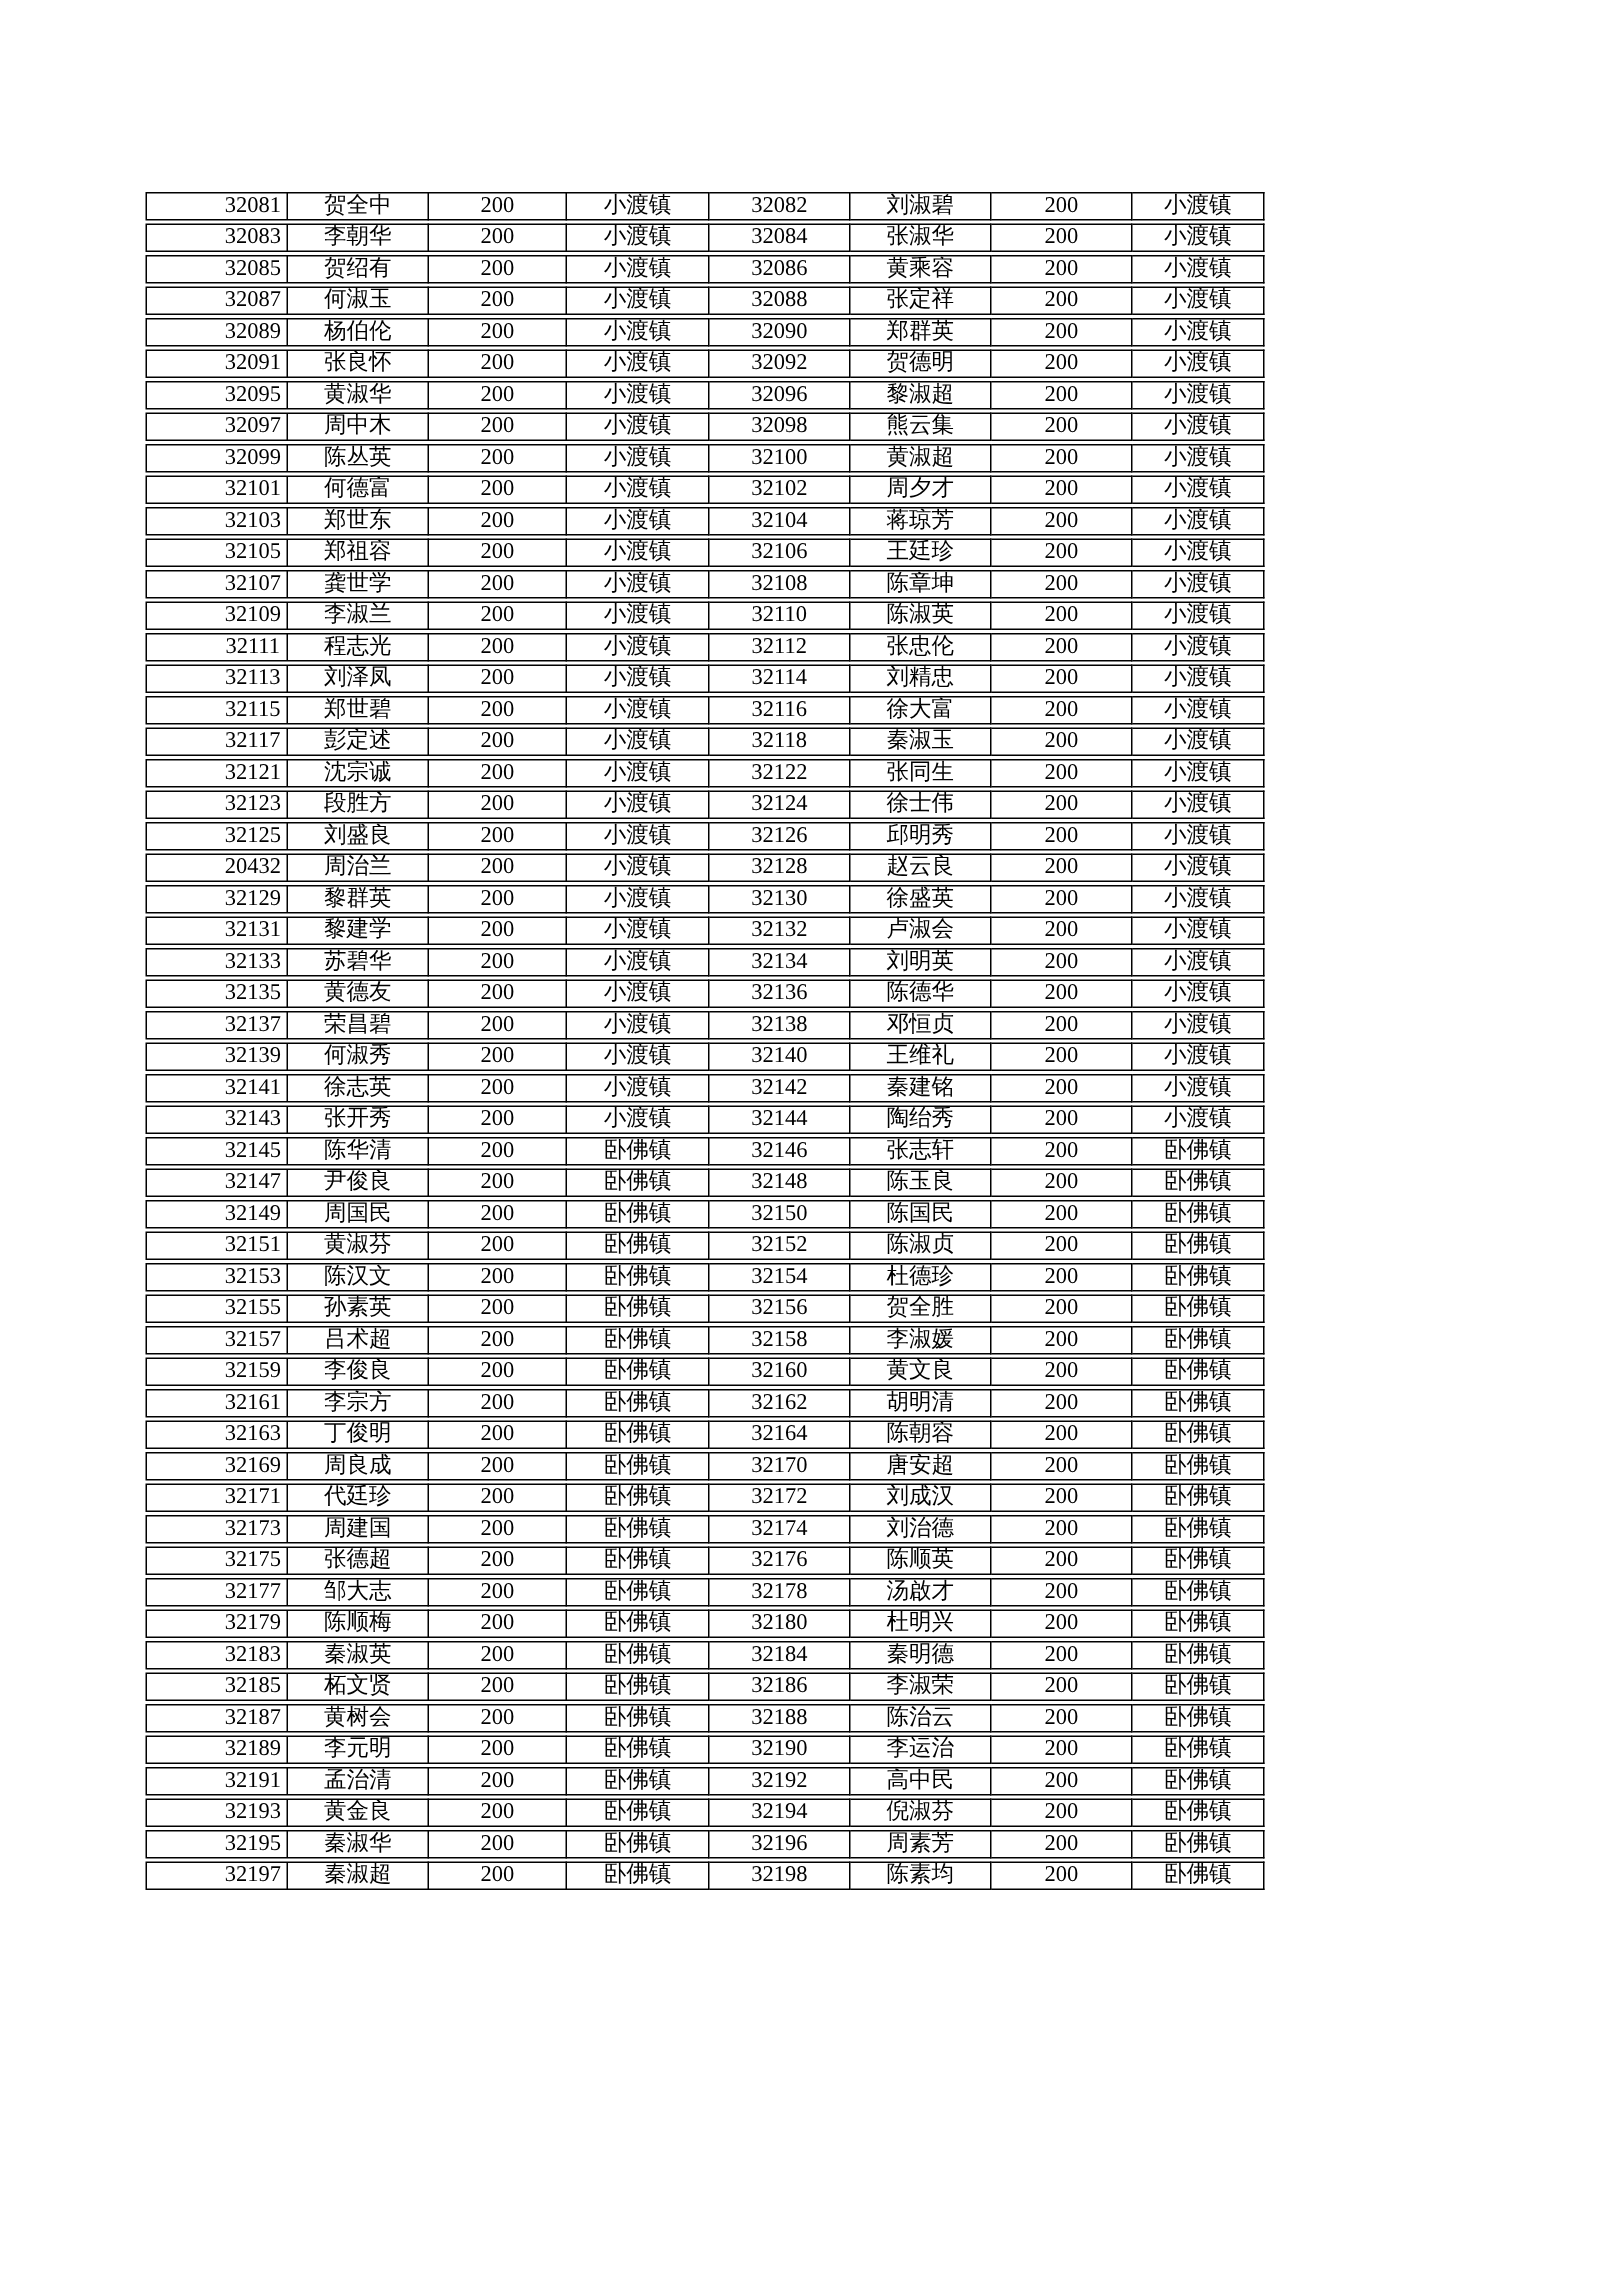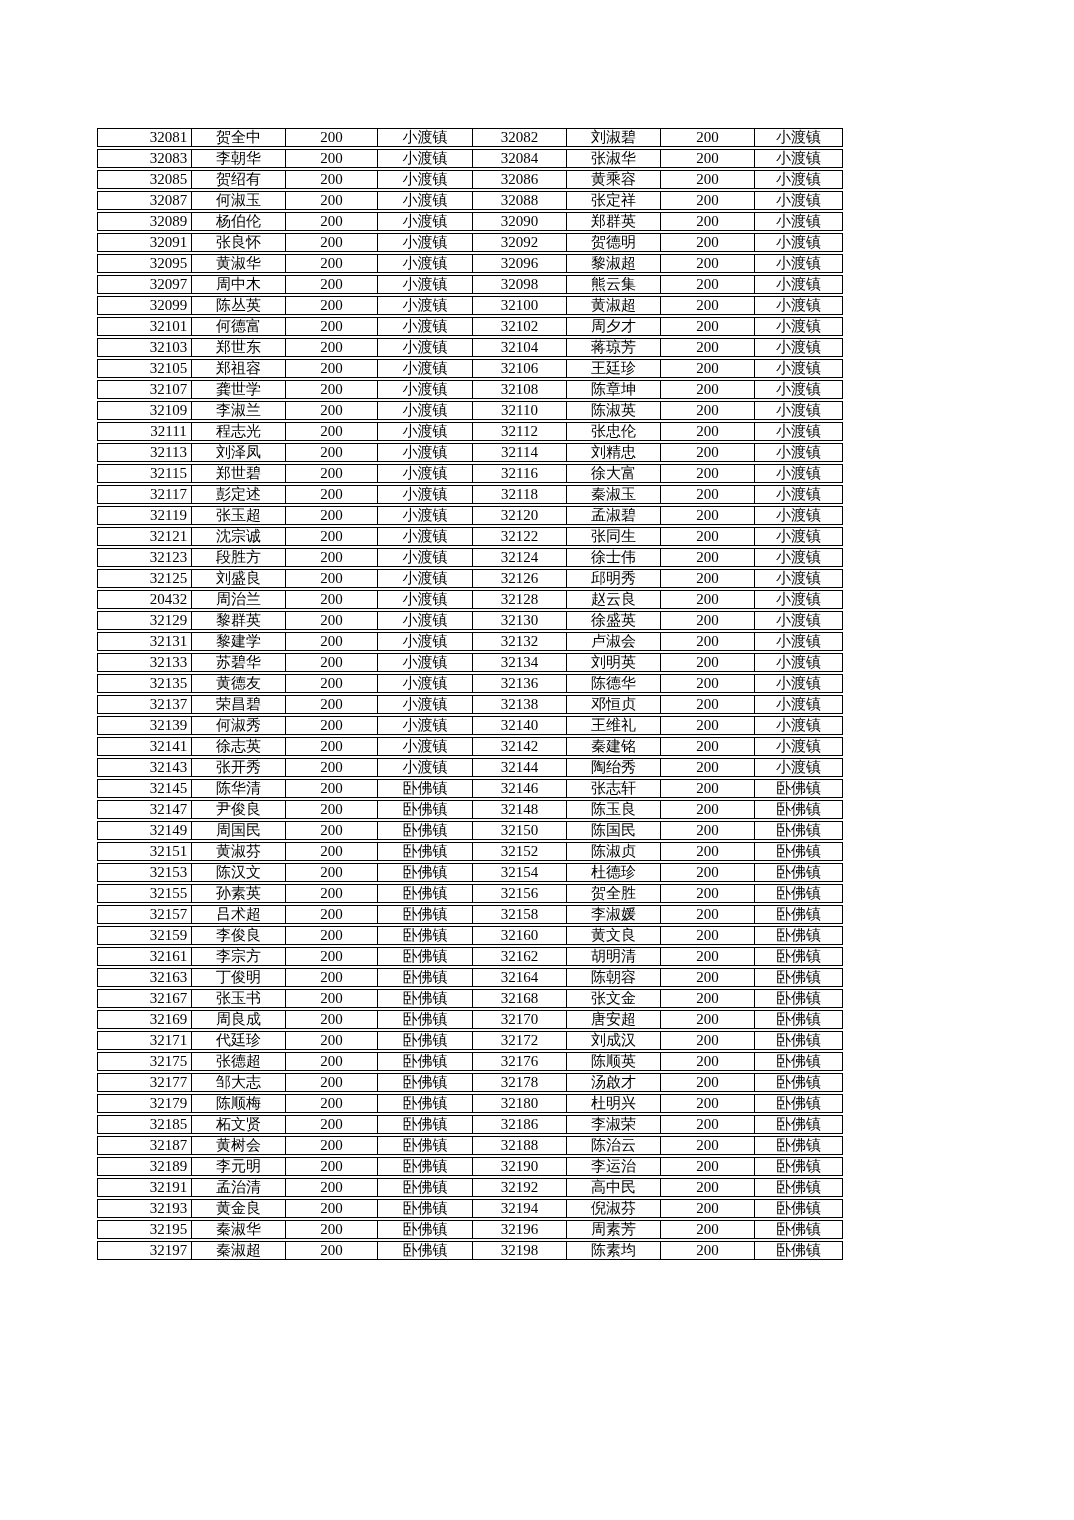--- a/index.html
+++ b/index.html
@@ -236,30 +236,20 @@
           <td>32117</td>
           <td>彭定述</td>
           <td>200</td>
           <td>小渡镇</td>
           <td>32118</td>
           <td>秦淑玉</td>
           <td>200</td>
           <td>小渡镇</td>
         </tr>
         <tr>
-          <td>32119</td>
-          <td>张玉超</td>
-          <td>200</td>
-          <td>小渡镇</td>
-          <td>32120</td>
-          <td>孟淑碧</td>
-          <td>200</td>
-          <td>小渡镇</td>
-        </tr>
-        <tr>
           <td>32121</td>
           <td>沈宗诚</td>
           <td>200</td>
           <td>小渡镇</td>
           <td>32122</td>
           <td>张同生</td>
           <td>200</td>
           <td>小渡镇</td>
         </tr>
         <tr>
@@ -466,50 +456,50 @@
           <td>32163</td>
           <td>丁俊明</td>
           <td>200</td>
           <td>卧佛镇</td>
           <td>32164</td>
           <td>陈朝容</td>
           <td>200</td>
           <td>卧佛镇</td>
         </tr>
         <tr>
-          <td>32167</td>
-          <td>张玉书</td>
-          <td>200</td>
-          <td>卧佛镇</td>
-          <td>32168</td>
-          <td>张文金</td>
-          <td>200</td>
-          <td>卧佛镇</td>
-        </tr>
-        <tr>
           <td>32169</td>
           <td>周良成</td>
           <td>200</td>
           <td>卧佛镇</td>
           <td>32170</td>
           <td>唐安超</td>
           <td>200</td>
           <td>卧佛镇</td>
         </tr>
         <tr>
           <td>32171</td>
           <td>代廷珍</td>
           <td>200</td>
           <td>卧佛镇</td>
           <td>32172</td>
           <td>刘成汉</td>
           <td>200</td>
           <td>卧佛镇</td>
         </tr>
         <tr>
+          <td>32173</td>
+          <td>周建国</td>
+          <td>200</td>
+          <td>卧佛镇</td>
+          <td>32174</td>
+          <td>刘治德</td>
+          <td>200</td>
+          <td>卧佛镇</td>
+        </tr>
+        <tr>
           <td>32175</td>
           <td>张德超</td>
           <td>200</td>
           <td>卧佛镇</td>
           <td>32176</td>
           <td>陈顺英</td>
           <td>200</td>
           <td>卧佛镇</td>
         </tr>
         <tr>
@@ -522,20 +512,30 @@
           <td>200</td>
           <td>卧佛镇</td>
         </tr>
         <tr>
           <td>32179</td>
           <td>陈顺梅</td>
           <td>200</td>
           <td>卧佛镇</td>
           <td>32180</td>
           <td>杜明兴</td>
+          <td>200</td>
+          <td>卧佛镇</td>
+        </tr>
+        <tr>
+          <td>32183</td>
+          <td>秦淑英</td>
+          <td>200</td>
+          <td>卧佛镇</td>
+          <td>32184</td>
+          <td>秦明德</td>
           <td>200</td>
           <td>卧佛镇</td>
         </tr>
         <tr>
           <td>32185</td>
           <td>柘文贤</td>
           <td>200</td>
           <td>卧佛镇</td>
           <td>32186</td>
           <td>李淑荣</td>

